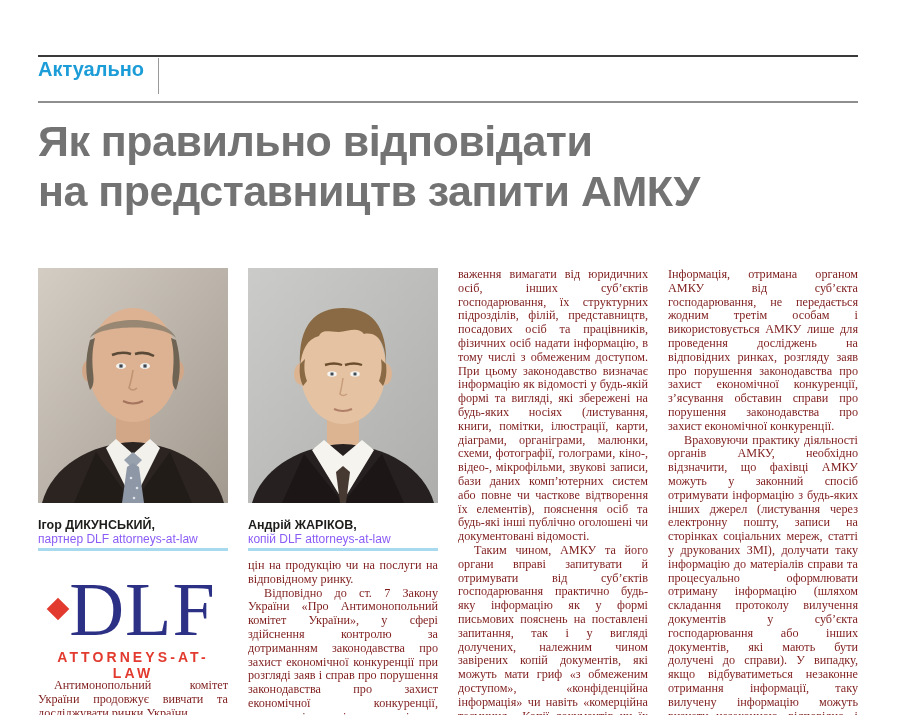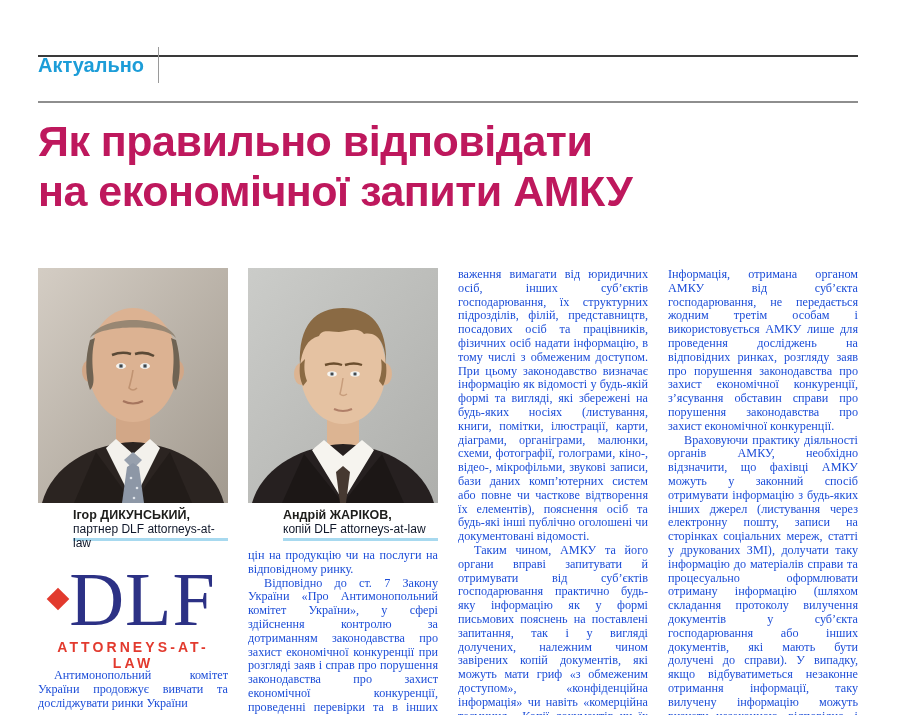--- a/index.html
+++ b/index.html
@@ -1,40 +1,40 @@
 <!DOCTYPE html>
 <html lang="uk"><head>
 <meta charset="utf-8">
 <style>
   html,body{margin:0;padding:0;background:#ffffff;}
   #page{position:relative;width:901px;height:715px;background:#fff;overflow:hidden;
         font-family:"Liberation Sans",sans-serif;color:#1d1d1b;}
   .top-rule{position:absolute;left:38px;top:55px;width:820px;height:2px;background:#3a3a3a;}
-  .header-row{position:absolute;left:38px;top:44px;width:820px;height:42px;display:flex;align-items:center;}
+  .header-row{position:absolute;left:38px;top:58px;width:820px;height:42px;display:flex;align-items:flex-start;}
   .kicker{color:#1d9dd8;font-weight:bold;font-size:20px;}
   .vdiv{width:1px;height:36px;background:#9a9a9a;margin-left:14px;margin-right:17px;}
   .section{color:#1d1d1b;font-weight:bold;font-size:20px;}
   .header-rule{position:absolute;left:38px;top:101px;width:820px;height:2px;background:#8e8e8e;}
   .headline{position:absolute;left:38px;top:116px;width:830px;font-size:43px;line-height:50px;
-            font-weight:bold;color:#be185d;letter-spacing:-0.5px;}
+            font-weight:bold;color:#737373;letter-spacing:-0.5px;}
   .headline span{display:block;}
   .content{position:absolute;left:38px;top:268px;width:820px;height:447px;overflow:hidden;
            display:grid;grid-template-columns:repeat(4,190px);column-gap:20px;}
   .col{width:190px;}
   .photo{width:190px;height:235px;display:block;}
-  .caption{padding-top:5px;height:30px;border-bottom:3px solid #a7d9ef;margin-left:35px;}
+  .caption{padding-top:15px;height:30px;border-bottom:3px solid #a7d9ef;}
   .cap-name{font-size:12.5px;font-weight:bold;color:#1d1d1b;line-height:14px;}
-  .cap-role{font-size:12px;color:#0f172a;line-height:14px;}
+  .cap-role{font-size:12px;color:#8b5cf6;line-height:14px;}
   .dlf{margin-top:21px;height:96px;text-align:center;}
   .dlf-row{display:flex;align-items:center;justify-content:center;height:74px;}
   .dlf-diamond{width:16px;height:16px;background:#e23a2e;transform:rotate(45deg);margin-right:3px;flex:none;}
   .dlf-text{font-family:"Liberation Serif",serif;font-size:76px;line-height:74px;color:#2c3185;letter-spacing:1px;}
   .dlf-tagline{margin-top:3px;font-size:14px;font-weight:bold;color:#e23a2e;letter-spacing:3.1px;
                font-family:"Liberation Sans",sans-serif;}
-  .para{font-family:"Liberation Serif",serif;font-size:12.2px;line-height:13.8px;color:#1d4ed8;
+  .para{font-family:"Liberation Serif",serif;font-size:12.2px;line-height:13.8px;color:#7f1d1d;
         text-align:justify;margin:0;}
   .ind{text-indent:16px;}
   .col1-para{margin-top:11px;}
   .col2-paras{margin-top:8px;}
 </style>
 </head>
 <body>
 
 <div id="page">
 
@@ -42,21 +42,21 @@
 
   <div class="header-row">
     <span class="kicker">Актуально</span>
     <span class="vdiv"></span>
   </div>
 
   <div class="header-rule"></div>
 
   <h1 class="headline" style="margin:0;">
     <span>Як правильно відповідати</span>
-    <span>на економічної запити АМКУ</span>
+    <span>на представництв запити АМКУ</span>
   </h1>
 
   <div class="content">
 
     <div class="col">
       <svg class="photo" viewBox="0 0 190 235" role="img">
         <defs>
           <linearGradient id="p1bg" x1="0" y1="0" x2="1" y2="1">
             <stop offset="0" stop-color="#d4cdc4"></stop>
               <stop offset="1" stop-color="#a29a8f"></stop>

